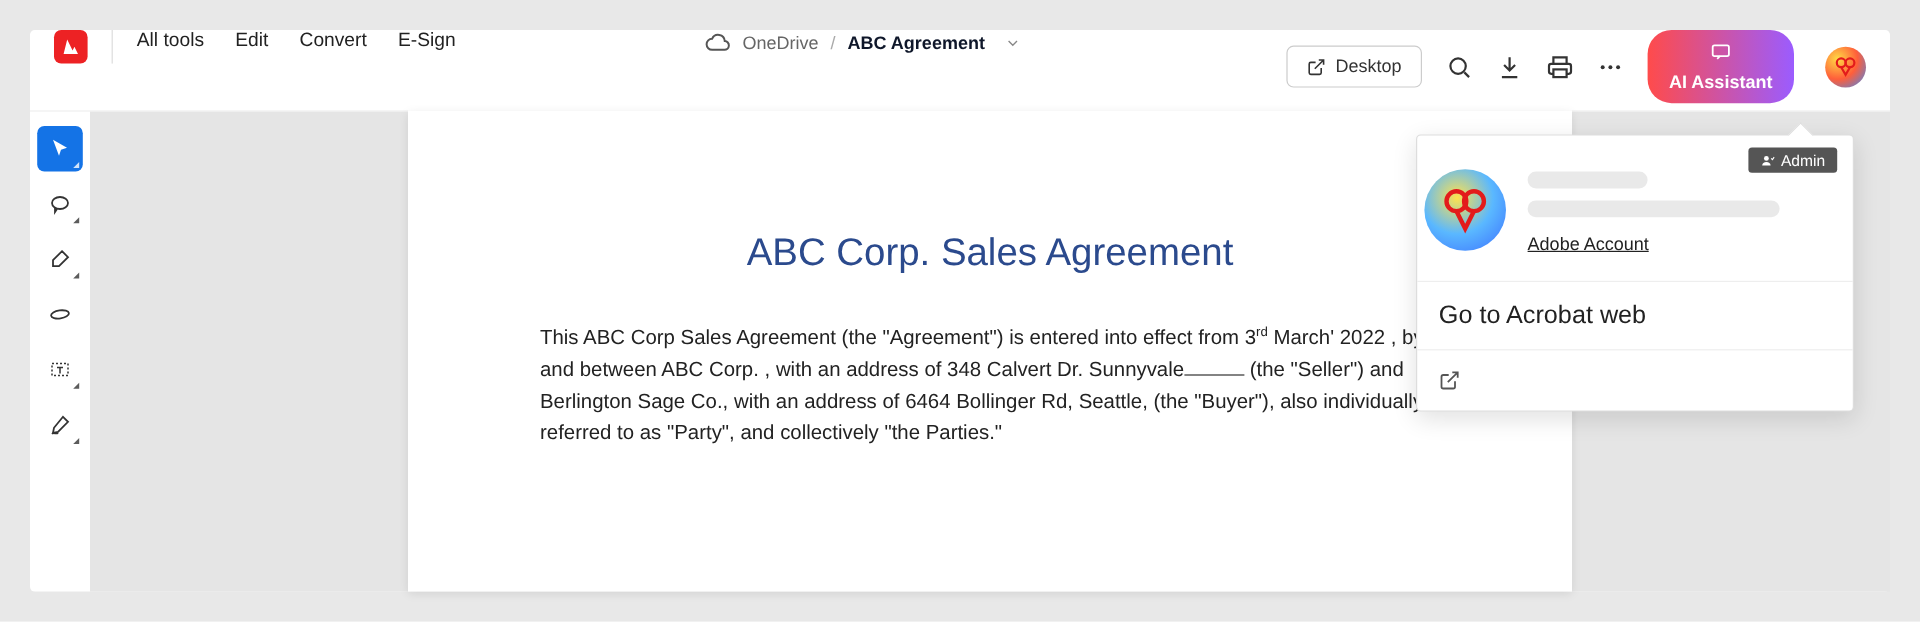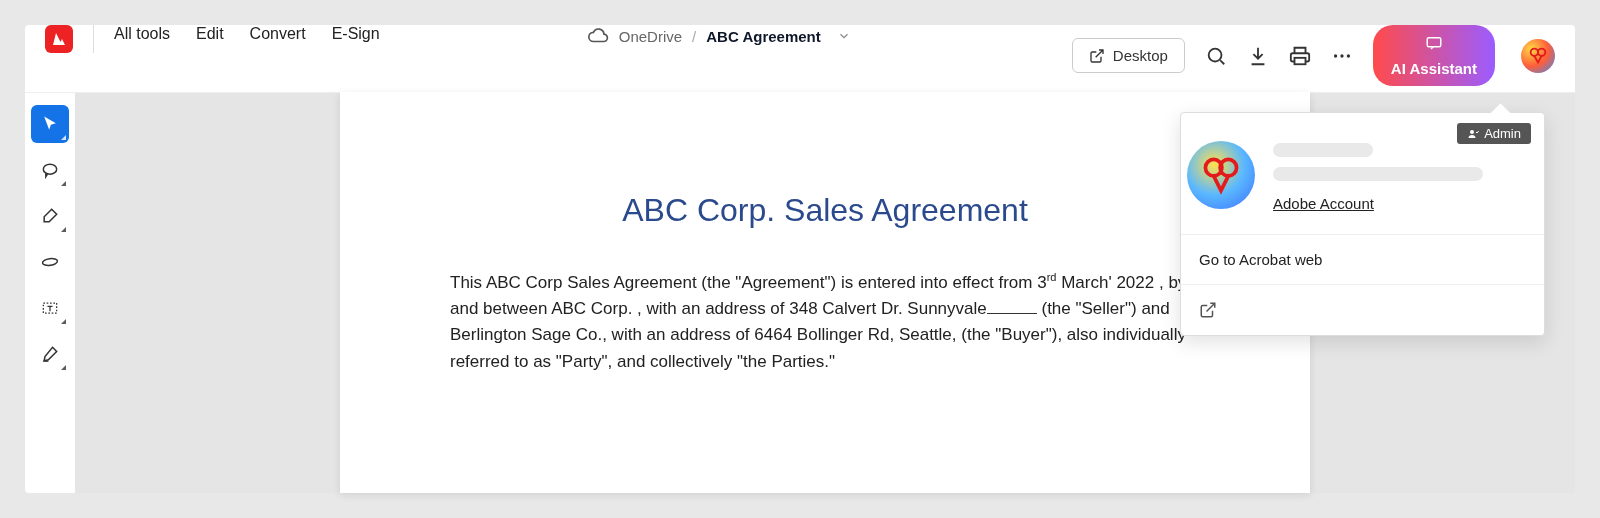--- a/index.html
+++ b/index.html
@@ -53,21 +53,21 @@
     .popover::before { content: ''; position: absolute; top: -8px; right: 36px; width: 14px; height: 14px; background: #fff; border-left: 1px solid #ddd; border-top: 1px solid #ddd; transform: rotate(45deg); }
     .admin-badge { position: absolute; top: 10px; right: 13px; background: #555; color: #fff; font-size: 13px; padding: 3px 10px; border-radius: 3px; display: flex; align-items: center; gap: 5px; }
     .pop-header { display: flex; gap: 18px; padding: 28px 6px 22px; }
     .pop-avatar { width: 68px; height: 68px; border-radius: 50%; background: radial-gradient(circle at 40% 35%, #ffe24d, #5ab8ff, #3b6eff); display: flex; align-items: center; justify-content: center; flex-shrink: 0; }
     .pop-avatar svg { width: 44px; height: 44px; }
     .pop-info { flex: 1; display: flex; flex-direction: column; gap: 10px; padding-top: 2px; }
     .skeleton { background: #e9e9e9; border-radius: 10px; height: 14px; }
     .skeleton.w1 { width: 100px; }
     .skeleton.w2 { width: 210px; }
     .account-link { font-size: 15px; color: #222; text-decoration: underline; margin-top: 4px; cursor: pointer; }
-    .pop-item { padding: 16px 18px; border-top: 1px solid #eee; font-size: 15px; color: #222; cursor: pointer; display: flex; align-items: center; justify-content: space-between; }
+    .pop-item { padding: 16px 18px; border-top: 1px solid #eee; font-size: 21px; color: #222; cursor: pointer; display: flex; align-items: center; justify-content: space-between; }
     .pop-item.highlighted .label-wrap { border: 3px solid #e68619; padding: 6px 10px; margin: -9px -13px; }
     .ext-icon { width: 18px; height: 18px; color: #555; }
   </style>
 </head>
 <body>
 
 <div class="app">
   <div class="window">
 
     <div class="topbar">

